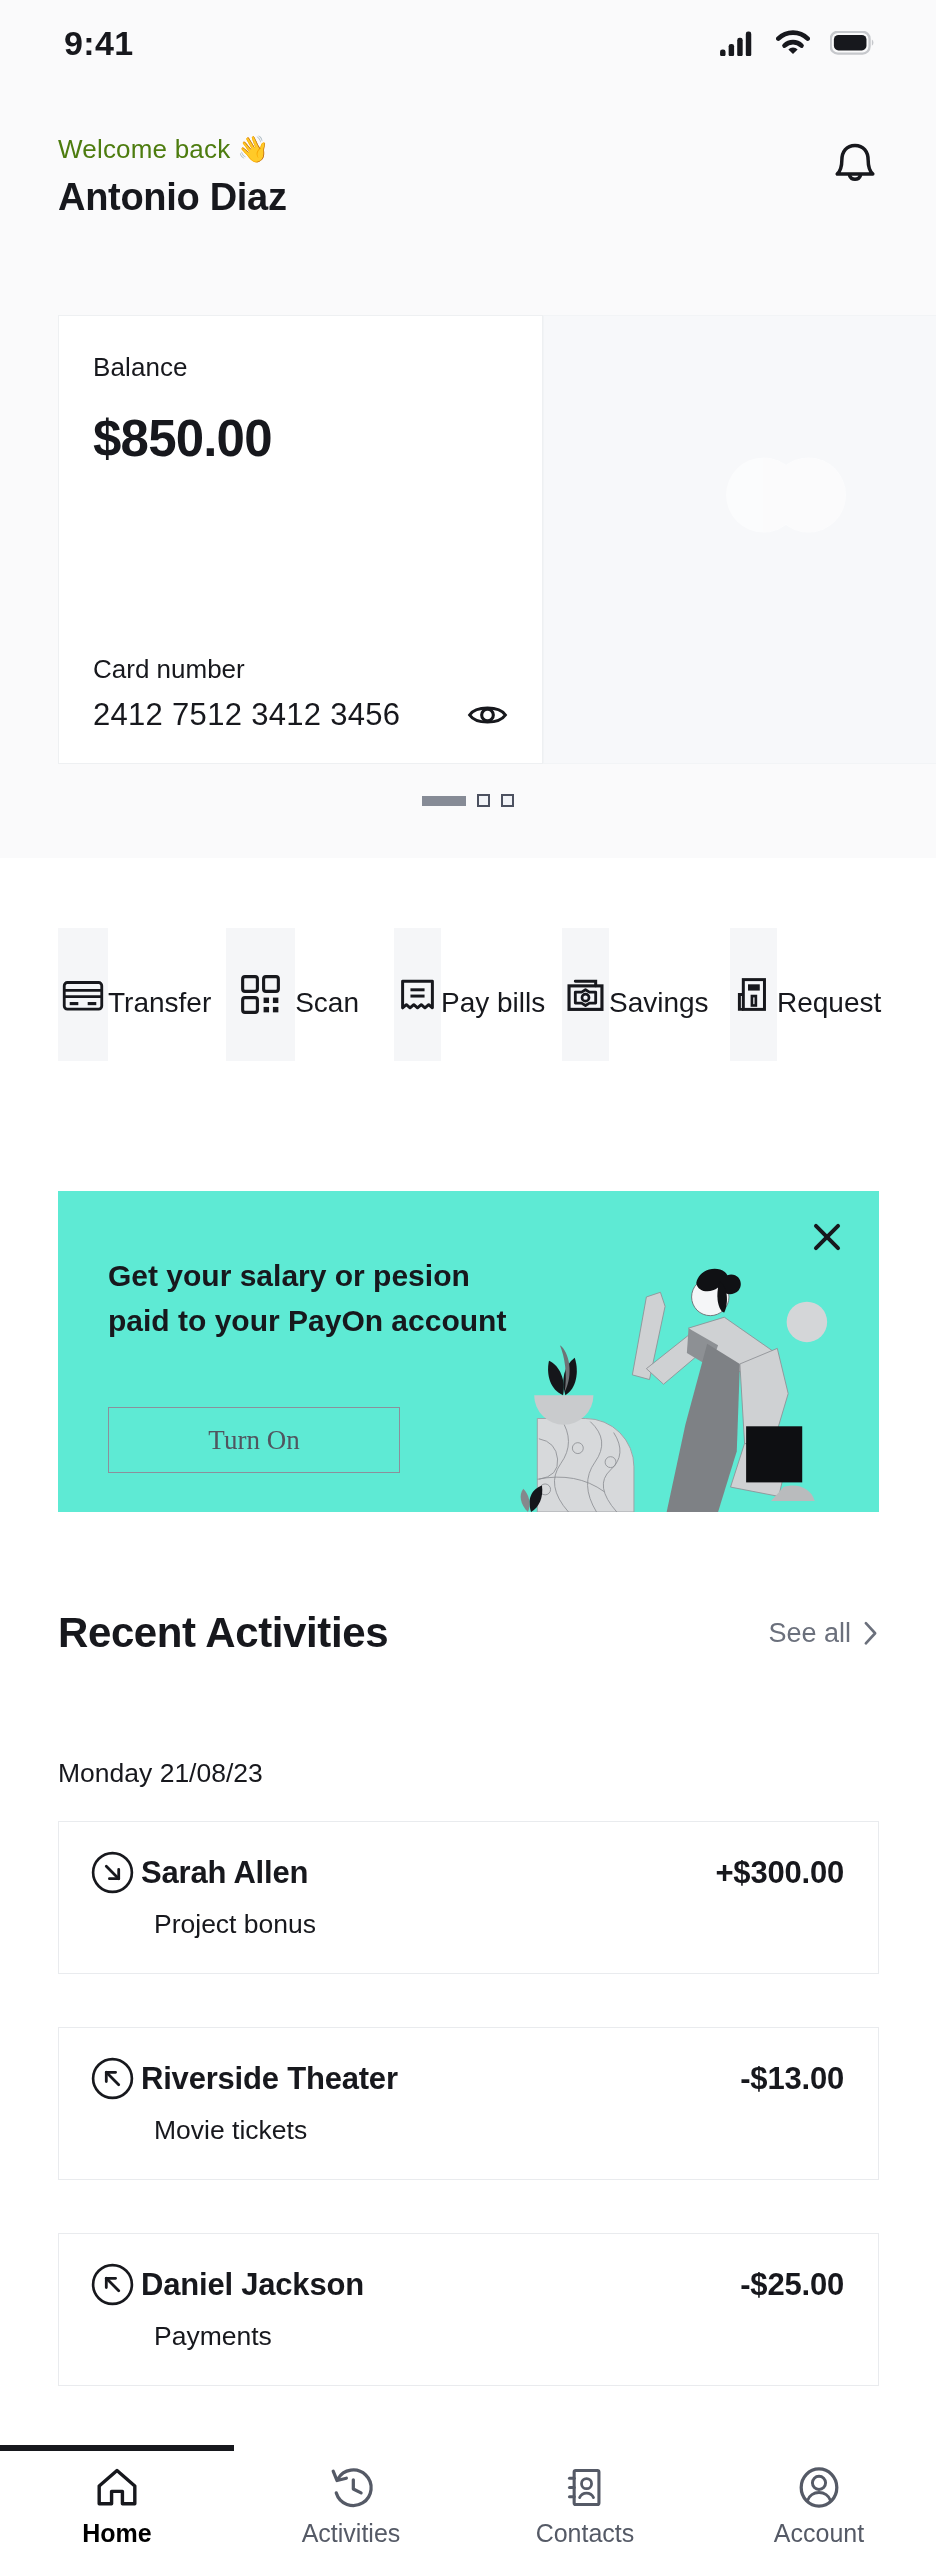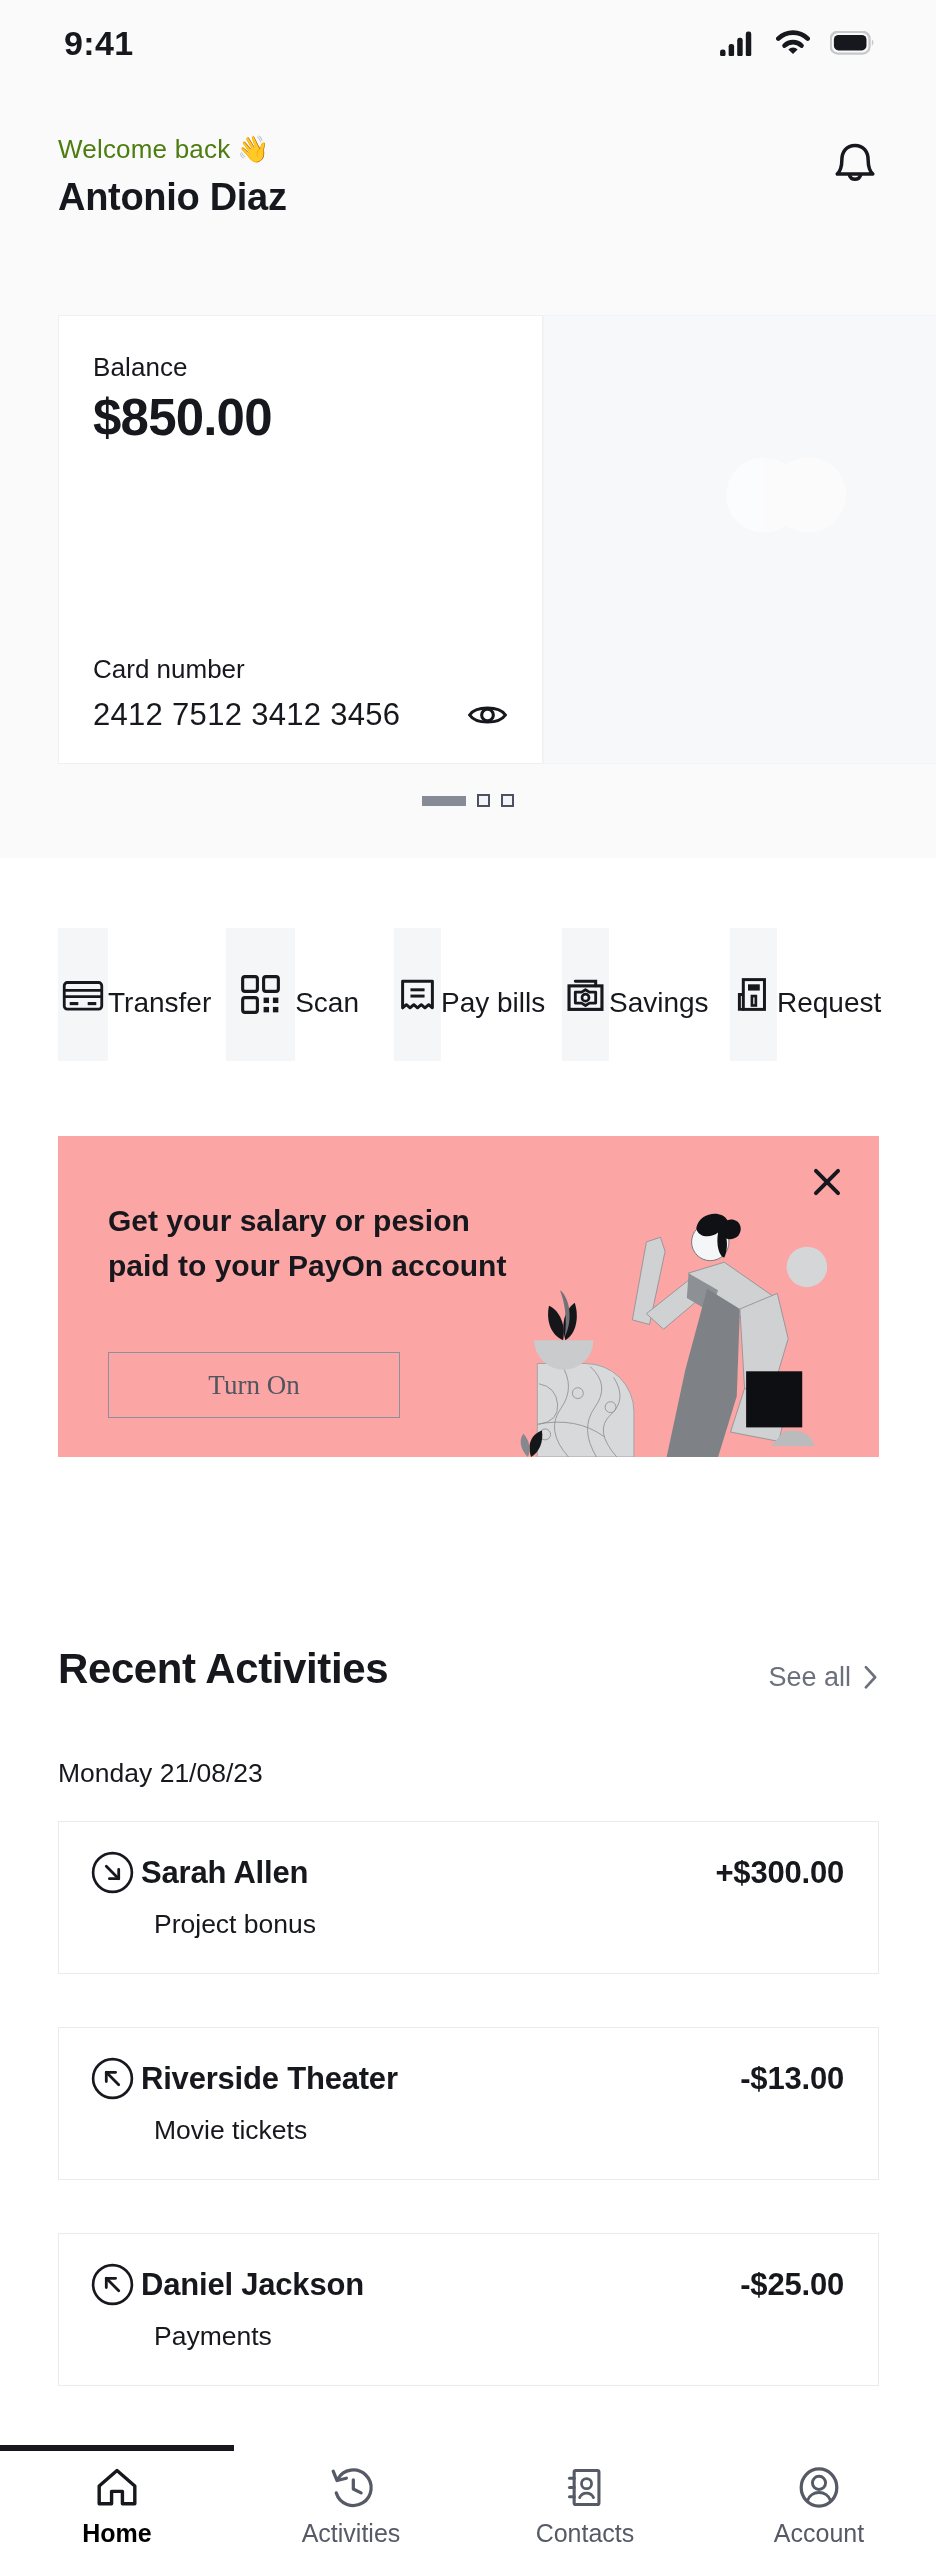--- a/index.html
+++ b/index.html
@@ -46,21 +46,21 @@
     width:485px; height:449px;
     background:#ffffff;
     border:0.8px solid #eef0f2;
     padding:36px 34px 30px 34px;
     display:flex; flex-direction:column;
     flex:0 0 auto;
     position:relative;
   }
   .bal-card.ghost { background:#f7f8fa; border-color:#f2f4f6; }
   .bal-label { font-size:26px; color:#17181d; letter-spacing:0.1px; }
-  .bal-amount { font-size:51px; font-weight:700; margin-top:5px; letter-spacing:-0.8px; white-space:nowrap; }
+  .bal-amount { font-size:51px; font-weight:700; margin-top:26px; letter-spacing:-0.8px; white-space:nowrap; }
   .bal-spacer { flex:1; }
   .card-num-label { font-size:26px; color:#17181d; margin-bottom:12.5px; }
   .card-num-row { display:flex; align-items:center; justify-content:space-between; }
   .card-num { font-size:31px; letter-spacing:0.3px; white-space:nowrap; }
   .mc-watermark {
     position:absolute; left:50%; top:40%; transform:translate(-50%,-50%);
     display:flex; opacity:.55;
   }
   .mc-watermark span {
     display:block; width:75px; height:75px; border-radius:50%; background:#ffffff;
@@ -82,38 +82,38 @@
   .actions-track { position:absolute; left:58px; top:0; display:flex; gap:35px; }
   .action { width:133px; display:flex; flex-direction:row; align-items:center; flex:0 0 auto; }
   .action-tile {
     width:133px; height:133px; background:#f5f6f8;
     display:flex; align-items:center; justify-content:center;
   }
   .action-label { margin-top:17px; font-size:28px; color:#17181d; white-space:nowrap; }
 
   
   .promo {
-    position:absolute; left:58px; top:1136px; width:821px; height:321px;
-    background:#fca5a5; overflow:hidden;
+    position:absolute; left:58px; top:1191px; width:821px; height:321px;
+    background:#5eead4; overflow:hidden;
   }
   .promo-text { position:absolute; left:50px; top:62px; width:437px; }
   .promo-line { font-size:30px; font-weight:600; line-height:1.5; color:#17181d; }
   .promo-btn {
     position:absolute; left:50px; top:216px; width:292px; height:66px;
     border:1.6px solid #8b909c; background:transparent;
     display:flex; align-items:center; justify-content:center;
     font-size:27px; color:#50555f; font-family:Liberation Serif, serif;
   }
   .promo-close { position:absolute; right:37px; top:31px; }
   .promo-art { position:absolute; right:0; bottom:0; width:406px; height:321px; }
 
   
   .recent-head {
-    position:absolute; left:58px; top:1645px; width:821px;
-    display:flex; align-items:flex-end; justify-content:space-between;
+    position:absolute; left:58px; top:1609px; width:821px;
+    display:flex; align-items:center; justify-content:space-between;
   }
   .recent-title { font-size:42px; font-weight:700; letter-spacing:-0.4px; }
   .see-all { display:flex; align-items:center; gap:11px; font-size:27px; color:#6b707c; }
 
   .date-label { position:absolute; left:58px; top:1758px; font-size:26.5px; color:#17181d; }
 
   .tx { position:absolute; left:58px; width:821px; height:153px;
         background:#ffffff; border:0.8px solid #e9ebee; padding:28px 34px 0 31px; }
   .tx-top { display:flex; align-items:center; justify-content:space-between; }
   .tx-left { display:flex; align-items:center; gap:6px; }

